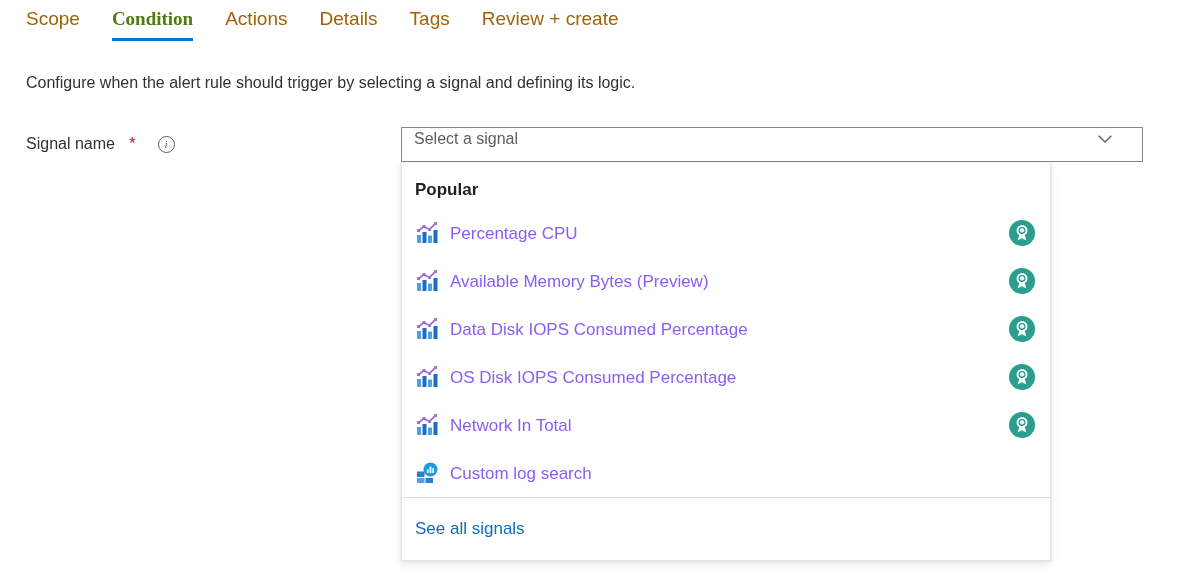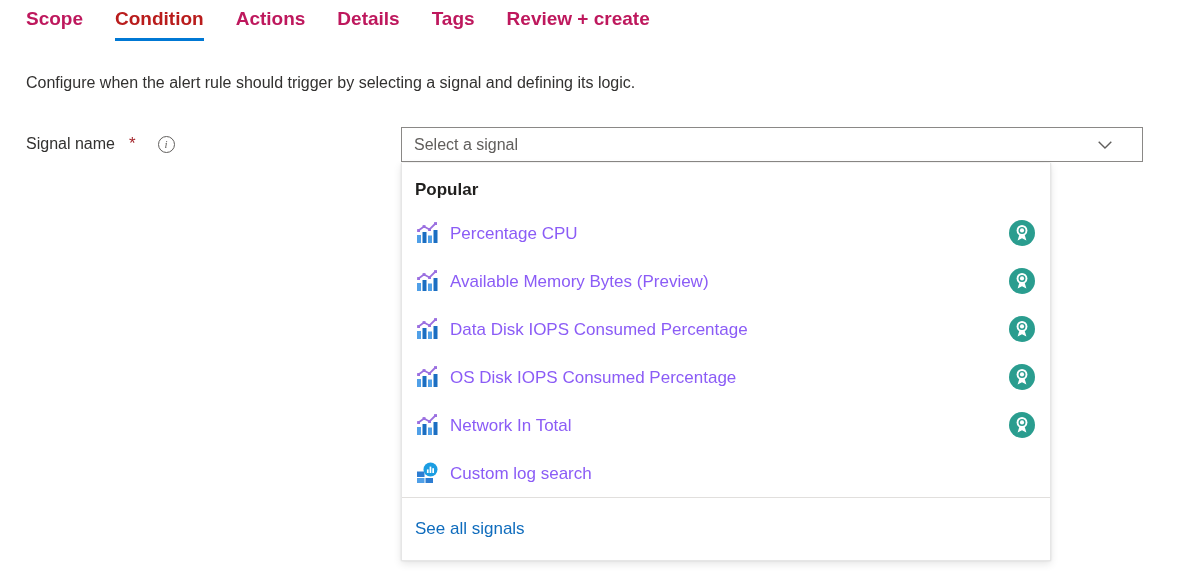--- a/index.html
+++ b/index.html
@@ -31,29 +31,30 @@
     display: flex;
     align-items: flex-start;
     padding-left: 24px;
     gap: 0;
   }
   .tab {
     position: relative;
     padding: 7px 16px 14px 16px;
     font-size: 19px;
     line-height: 24px;
-    color: #be185d;
+    color: #a16207;
     cursor: pointer;
     white-space: nowrap;
-    font-weight: 700;
+    font-weight: 400;
   }
   .tab:first-child { padding-left: 2px; }
   .tab.selected {
     font-weight: 700;
-    color: #b91c1c;
+    color: #4d7c0f;
+    font-family: Liberation Serif, serif;
   }
   .tab.selected::after {
     content: "";
     position: absolute;
     left: 16px;
     right: 16px;
     bottom: 4px;
     height: 3px;
     background: #0078d4;
   }
@@ -109,21 +110,21 @@
   
   .combo {
     position: absolute;
     left: 401px;
     top: 127px;
     width: 742px;
     height: 35px;
     border: 1px solid #8a8886;
     background: #ffffff;
     display: flex;
-    align-items: center;
+    align-items: flex-start;
     padding: 0 20px 0 12px;
     cursor: pointer;
   }
   .combo-placeholder {
     flex: 1;
     font-size: 16px;
     color: #605e5c;
     line-height: 22px;
   }
   .chevron {

